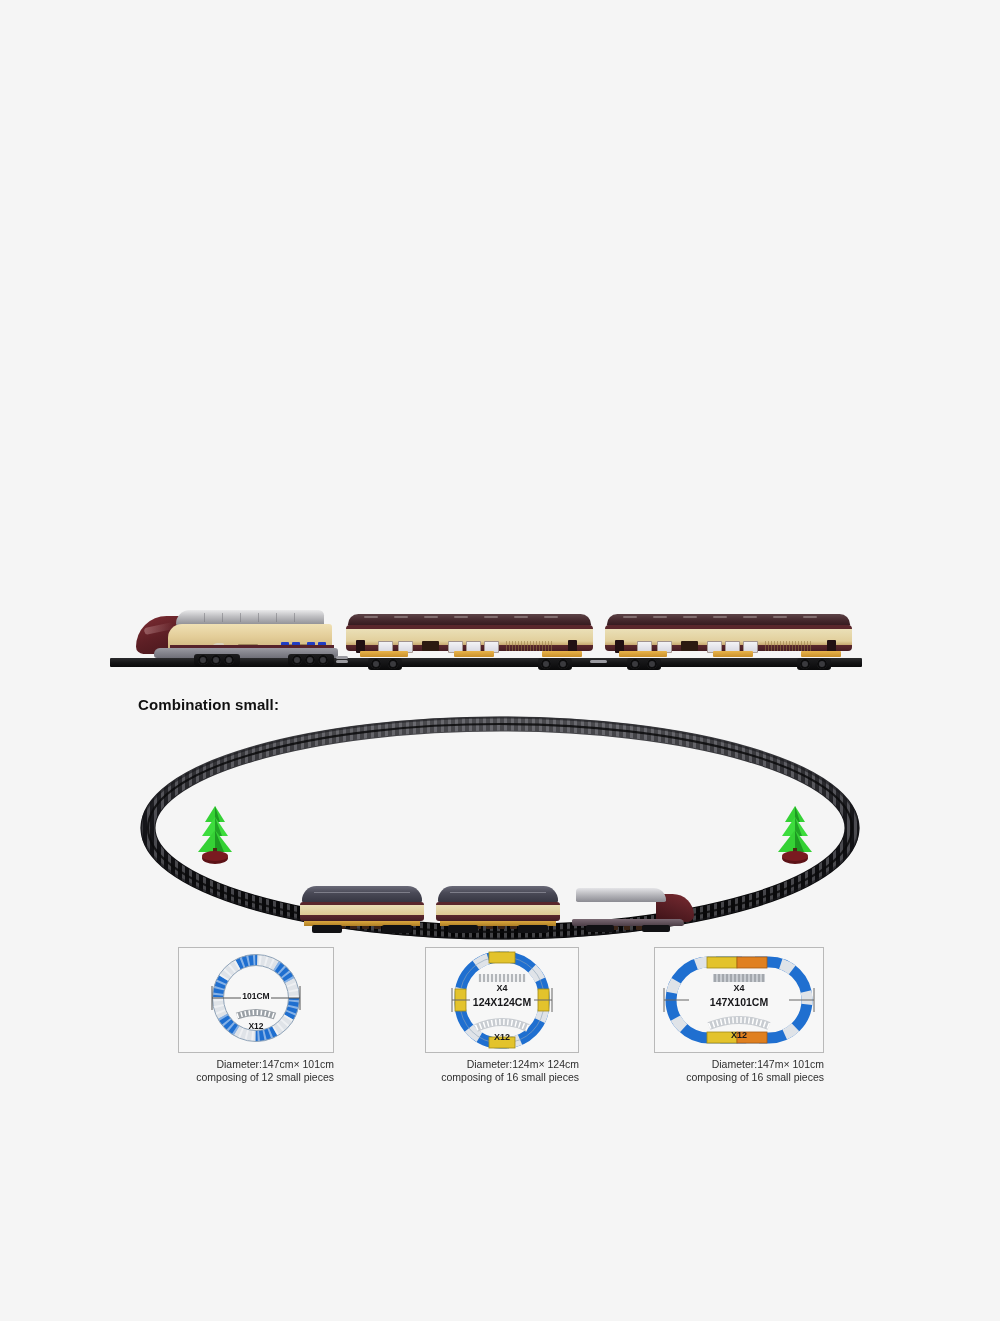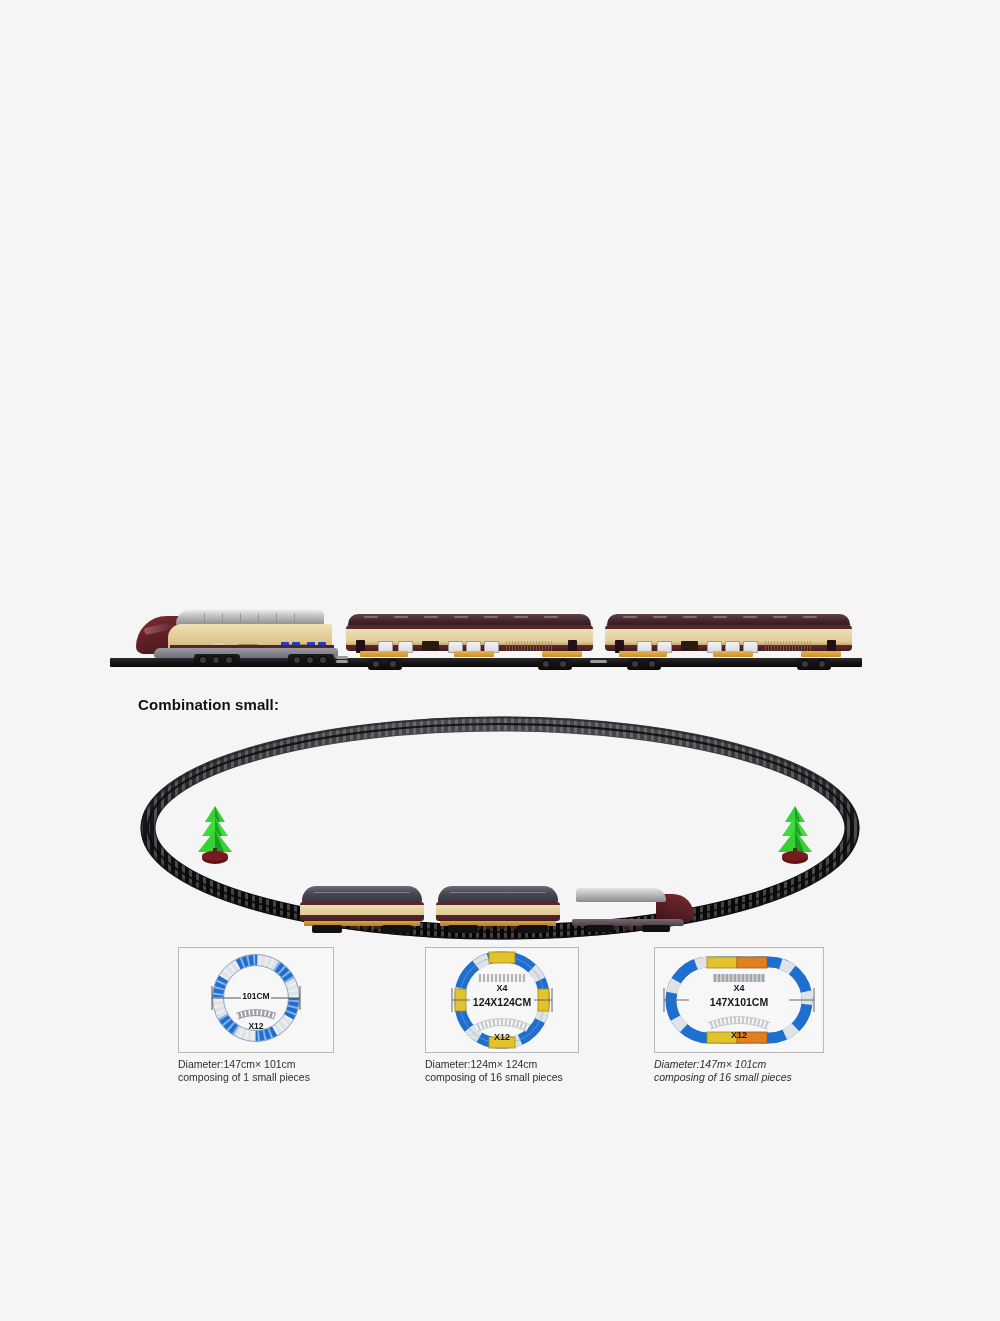--- a/index.html
+++ b/index.html
@@ -343,21 +343,21 @@
 
   
   .panel {
     position: absolute;
     box-sizing: border-box;
     background: #f7f7f7;
     border: 1px solid #b9b9b9;
   }
   .panel-caption {
     position: absolute;
-    text-align: left;
+    text-align: right;
     font-size: 10.5px;
     line-height: 13px;
     color: #2e2e2e;
     font-family: "Liberation Sans", sans-serif;
   }
   .panel-caption div { white-space: nowrap; }
 
   .dim-label {
     position: absolute;
     font-weight: bold;
@@ -617,21 +617,21 @@
     <line x1="92" y1="50" x2="121" y2="50" stroke="#555" stroke-width="1"></line>
 
     <path d="M58,68 Q77,61 96,68" fill="none" stroke="#9aa0a6" stroke-width="7"></path>
     <path d="M58,68 Q77,61 96,68" fill="none" stroke="#ffffff" stroke-width="5" stroke-dasharray="1.5 2.5"></path>
   </svg>
   <div class="dim-label" style="left:0; top:43px; width:154px; font-size:8.5px;">101CM</div>
   <div class="qty-label" style="left:0; top:73px; width:154px; font-size:8.5px;">X12</div>
 </div>
 <div class="panel-caption" style="left:178px; top:1058px; width:156px;">
   <div>Diameter:147cm× 101cm</div>
-  <div>composing of 1 small pieces</div>
+  <div>composing of 12 small pieces</div>
 </div>
 
 <div class="panel" style="left:425px; top:947px; width:154px; height:106px;">
   <svg width="152" height="104" viewBox="0 0 152 104">
 
     <rect x="34" y="9" width="84" height="86" rx="40" ry="40" fill="none" stroke="#1f6fd0" stroke-width="11"></rect>
     <rect x="34" y="9" width="84" height="86" rx="40" ry="40" fill="none" stroke="#dfe3e8" stroke-width="11" stroke-dasharray="14 28" stroke-dashoffset="7"></rect>
     <rect x="34" y="9" width="84" height="86" rx="40" ry="40" fill="none" stroke="#8fa3b8" stroke-width="1" transform="translate(0,0)" opacity=".6"></rect>
 
     <rect x="63" y="4" width="26" height="11" fill="#e3c32c" stroke="#a38a16" stroke-width="0.8"></rect>
@@ -707,16 +707,16 @@
       <line x1="108" y1="26" x2="108" y2="34"></line>
     </g>
 
     <path d="M54,78 Q84,66 114,78" fill="none" stroke="#c8ccd1" stroke-width="8"></path>
     <path d="M54,78 Q84,66 114,78" fill="none" stroke="#ffffff" stroke-width="6" stroke-dasharray="1.5 2.5"></path>
   </svg>
   <div class="qty-label" style="left:0; top:35px; width:168px; font-size:9px;">X4</div>
   <div class="dim-label" style="left:0; top:48px; width:168px; font-size:10.5px;">147X101CM</div>
   <div class="qty-label" style="left:0; top:82px; width:168px; font-size:9px;">X12</div>
 </div>
-<div class="panel-caption" style="left:654px; top:1058px; width:170px;font-style:italic;">
+<div class="panel-caption" style="left:654px; top:1058px; width:170px;">
   <div>Diameter:147m× 101cm</div>
   <div>composing of 16 small pieces</div>
 </div>
 
 </body></html>

